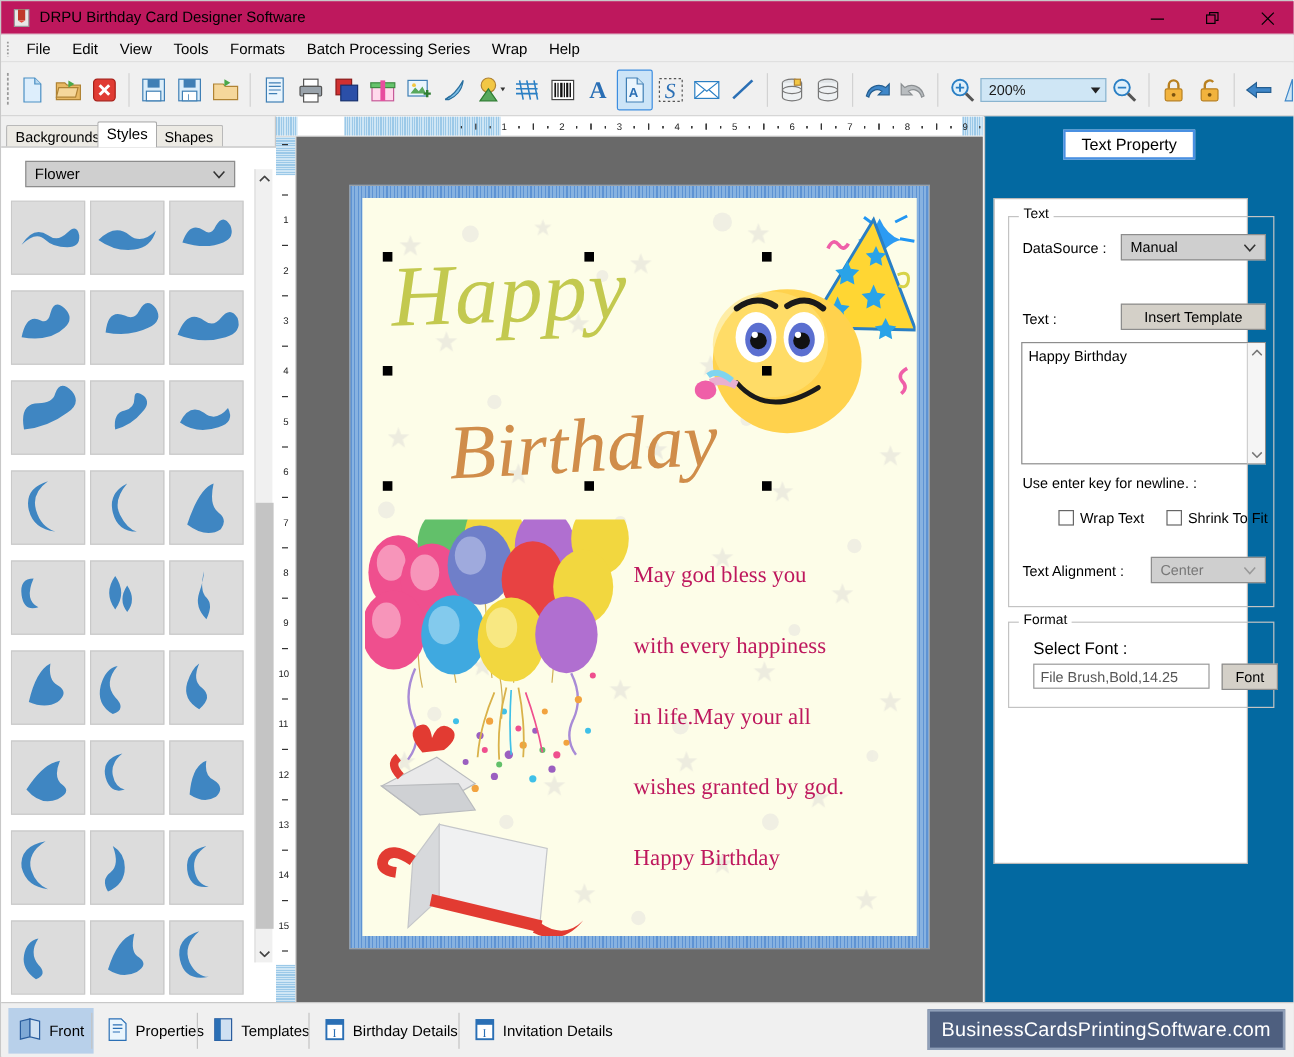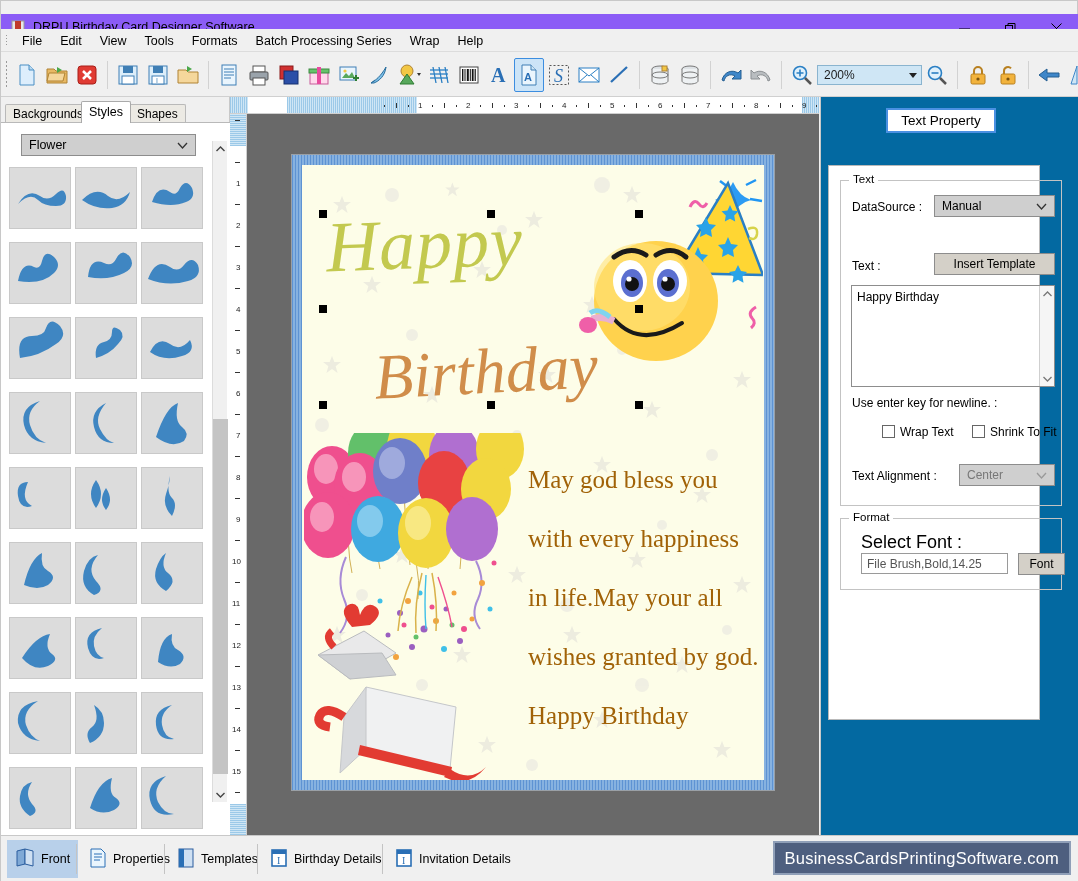--- a/index.html
+++ b/index.html
@@ -8,21 +8,21 @@
     width:1078px; height:881px;
     font-family:"Liberation Sans", sans-serif;
     font-size:12px;
     background:#ffffff;
     overflow:hidden;
     -webkit-font-smoothing:antialiased;
   }
   #app { position:relative; width:1078px; height:881px; border:1px solid #c8c8c8; background:#f0f0f0; }
 
   
-  .titlebar { position:absolute; left:0; top:13px; width:1078px; height:28px; background:#8b5cf6; border-bottom:1px solid #e5e5e5; }
+  .titlebar { position:absolute; left:0; top:0; width:1078px; height:28px; background:#be185d; border-bottom:1px solid #e5e5e5; }
   .title-ico { position:absolute; left:8px; top:5px; width:18px; height:18px; }
   .title-text { position:absolute; left:32px; top:6px; font-size:12.5px; color:#000; white-space:nowrap; }
   .wbtn { position:absolute; top:0; width:46px; height:28px; display:flex; align-items:center; justify-content:center; font-size:13px; color:#000; }
   .wbtn.min { left:940px; } .wbtn.max { left:986px; } .wbtn.close { left:1032px; }
   .wbtn svg { display:block; }
 
   
   .menubar { position:absolute; left:0; top:28px; width:1078px; height:23px; background:#f0f0f0; border-bottom:1px solid #dcdcdc; }
   .menu-grip { position:absolute; left:4px; top:5px; width:3px; height:13px;
      background-image:radial-gradient(#9a9a9a 40%, transparent 41%); background-size:3px 3px; }
@@ -72,21 +72,21 @@
   .canvas { position:absolute; left:246px; top:113px; width:572px; height:721px; background:#696969; overflow:hidden; }
 
   
   .card-outer { position:absolute; left:44px; top:40px; width:484px; height:637px; background:#6f9fd8;
      background-image:repeating-linear-gradient(90deg,#5e93d3 0 1px,#87b2e0 1px 3px); border:1px solid #9aa0a6; }
   .card-inner { position:absolute; left:10px; top:10px; right:10px; bottom:10px; background:#fdfde8; overflow:hidden; }
   .starbg { position:absolute; inset:0; }
   .hbd { position:absolute; left:24px; top:38px; font-family:"Liberation Serif", serif; font-style:italic; font-size:72px; color:#c3c94f; letter-spacing:1px; transform:rotate(-2deg); white-space:nowrap; }
   .bday { position:absolute; left:72px; top:170px; font-family:"Liberation Serif", serif; font-style:italic; font-size:64px; color:#d08d4a; white-space:nowrap; transform:rotate(-3deg); }
   .handle { position:absolute; width:8px; height:8px; background:#000; }
-  .msg { position:absolute; left:226px; top:285px; width:250px; font-family:"Liberation Serif", serif; font-size:25px; color:#a16207; line-height:59px; }
+  .msg { position:absolute; left:226px; top:285px; width:250px; font-family:"Liberation Serif", serif; font-size:19px; color:#be185d; line-height:59px; }
   .msg div { white-space:nowrap; }
 
   
   .rightpanel { position:absolute; left:819px; top:96px; width:258px; height:738px; background:#0369a1; border-left:1px solid #c8c8c8; }
   .tp-title { position:absolute; left:65px; top:11px; width:110px; height:25px; background:#ffffff; border:2px solid #4a90e2; display:flex; align-items:center; justify-content:center; font-size:13.5px; color:#000; }
   .rtabs { position:absolute; left:7px; top:48px; width:244px; height:21px; }
   .rtabs .tab { position:absolute; top:2px; height:19px; padding:2px 6px 0 6px; background:#eceae4; border:1px solid #b9b9b9; border-bottom:none; font-size:12px; color:#000; }
   .rtabs .tab.active { top:0; height:21px; background:#ffffff; border-color:#aaa; z-index:3; font-weight:bold; font-size:12.5px; padding-top:3px; }
   .rpanel-body { position:absolute; left:7px; top:68px; width:212px; height:555px; background:#ffffff; border:1px solid #b9b9b9; }
   .gbox { position:absolute; border:1px solid #c3c3c3; }
@@ -860,21 +860,21 @@
         <div class="ddl disabled" style="left:118px; top:283px; width:96px;">
           <span>Center</span>
           <svg class="cv" width="11" height="8" viewBox="0 0 11 8">
               <path d="M1 1l4.5 5L10 1" fill="none" stroke="#999" stroke-width="1.3"></path>
             </svg>
         </div>
       </div>
 
       <div class="gbox" style="left:11px; top:352px; width:222px; height:72px;">
         <div class="gtitle">Format</div>
-        <div class="lbl" style="left:20px; top:13px; font-size:18px;">Select Font :</div>
+        <div class="lbl" style="left:20px; top:13px; font-size:14px;">Select Font :</div>
         <div class="fontbox" style="left:20px; top:34px; width:147px; height:21px;">
           <span>File Brush,Bold,14.25</span>
         </div>
         <div class="btn" style="left:177px; top:34px; width:47px; height:22px;">Font</div>
       </div>
 
     </div>
   </div>
 
   <div class="statusbar">

